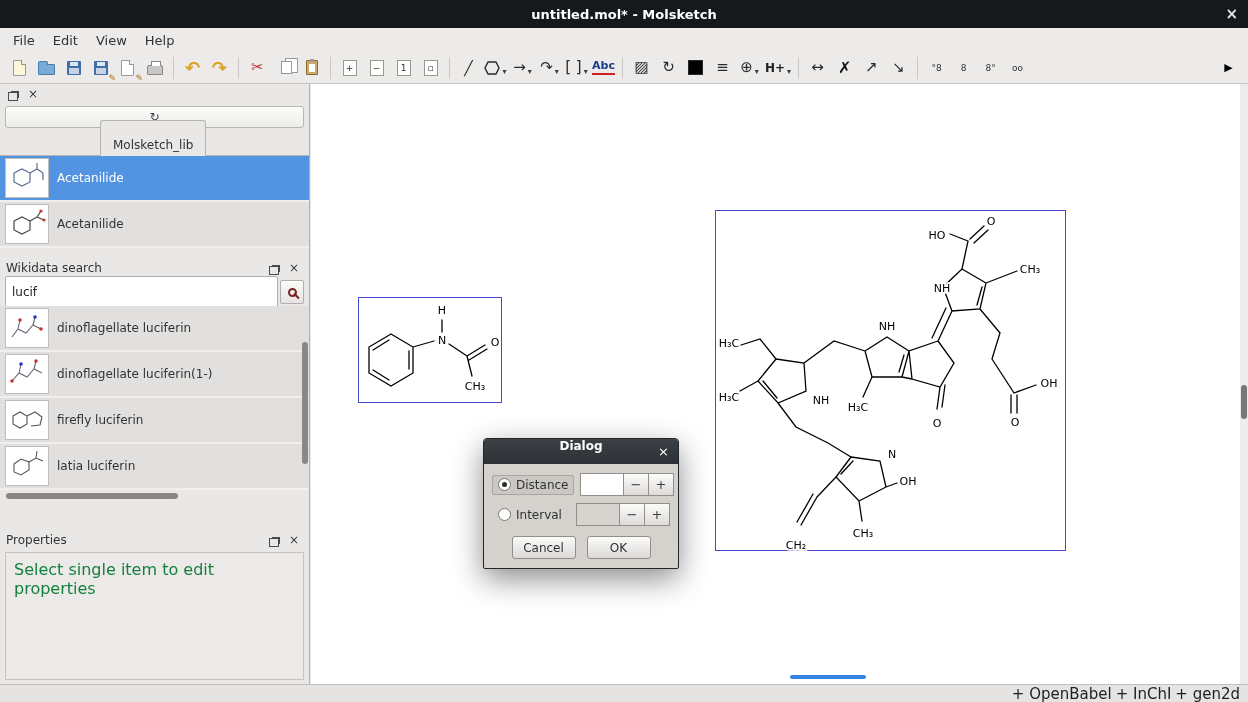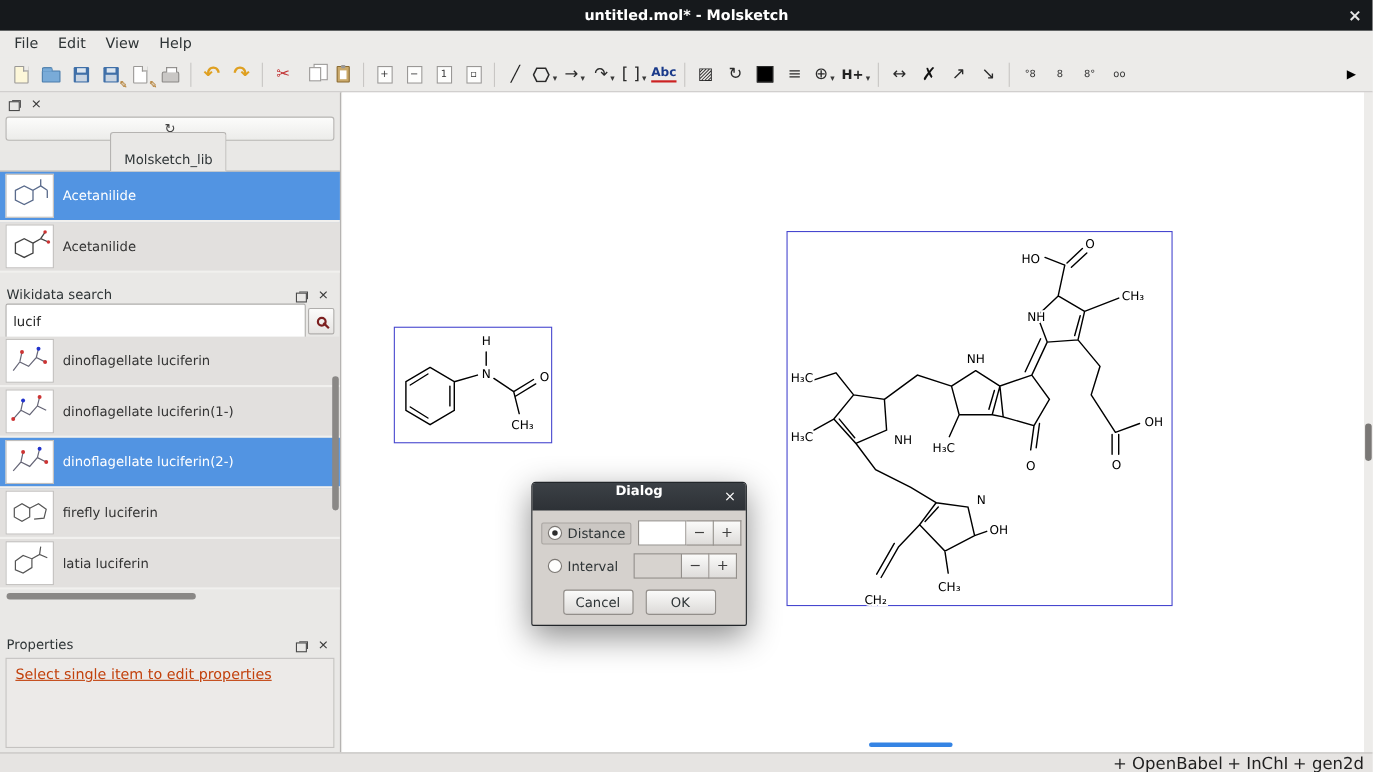--- a/index.html
+++ b/index.html
@@ -94,21 +94,21 @@
     right:-5px; bottom:-2px; transform:rotate(45deg); }
 
   .wdwrap { flex:none; position:relative; }
   .wd-vscroll { position:absolute; right:1px; top:0; bottom:0; width:7px; }
   .wd-vthumb { position:absolute; right:0; top:36px; width:6px; height:122px; background:#8a8886; border-radius:3px; }
   .wd-hscroll { flex:none; height:8px; position:relative; margin:2px 6px 0 6px; }
   .wd-hthumb { position:absolute; left:0; top:1px; width:172px; height:6px; background:#8a8886; border-radius:3px; }
 
   .propshead { margin-top:30px; }
   .propsbox { flex:1; margin:2px 5px 4px 5px; border:1px solid #c5c3c1; background:#eceae8; padding:7px 8px; }
-  .propsbox .msg { font-size:13px; color:#c2410c;text-decoration:underline; }
+  .propsbox .msg { font-size:16px; color:#15803d; }
 
   
   .canvas { position:absolute; left:311px; top:84px; width:929px; height:600px; background:#fff; }
   .selbox { position:absolute; border:1px solid #4747cf; }
   .mol1 { left:47px; top:213px; width:144px; height:106px; }
   .mol2 { left:404px; top:126px; width:351px; height:341px; }
   .bond { fill:none; stroke:#000; stroke-width:1.3; stroke-linecap:round; }
   .atom { font:11px "DejaVu Sans",sans-serif; fill:#000; stroke:#fff; stroke-width:3.5px;
     paint-order:stroke; text-anchor:middle; }
   .hthumb { position:absolute; left:479px; top:591px; width:76px; height:4px; background:#3584e4; border-radius:2px; }
@@ -356,31 +356,20 @@
       <div class="lrow">
         <span class="thumb">
             <svg width="40" height="36" viewBox="0 0 40 36">
               <path d="M5,25 L12,17 L20,21 L27,13 L35,17 M12,17 L14,8 M27,13 L29,5" fill="none" stroke="#667" stroke-width="1.1"></path>
               <circle cx="14" cy="8" r="1.8" fill="#23c"></circle>
               <circle cx="29" cy="5" r="1.8" fill="#c33"></circle>
               <circle cx="5" cy="25" r="1.8" fill="#c33"></circle>
             </svg>
           </span>
         <span class="lbl">dinoflagellate luciferin(1-)</span>
-      </div>
-      <div class="lrow selected">
-        <span class="thumb">
-            <svg width="40" height="36" viewBox="0 0 40 36">
-              <path d="M5,26 L12,18 L20,22 L27,14 L35,18 M12,18 L14,9 M27,14 L29,6" fill="none" stroke="#667" stroke-width="1.1"></path>
-              <circle cx="14" cy="9" r="1.8" fill="#c33"></circle>
-              <circle cx="29" cy="6" r="1.8" fill="#23c"></circle>
-              <circle cx="35" cy="18" r="1.8" fill="#c33"></circle>
-            </svg>
-          </span>
-        <span class="lbl">dinoflagellate luciferin(2-)</span>
       </div>
       <div class="lrow">
         <span class="thumb">
             <svg width="40" height="36" viewBox="0 0 40 36">
               <polygon points="6,14 13,10 20,14 20,22 13,26 6,22" fill="none" stroke="#555" stroke-width="1.1"></polygon>
               <path d="M20,14 L28,10 L35,15 L33,23 L24,24" fill="none" stroke="#555" stroke-width="1.1"></path>
             </svg>
           </span>
         <span class="lbl">firefly luciferin</span>
       </div>

